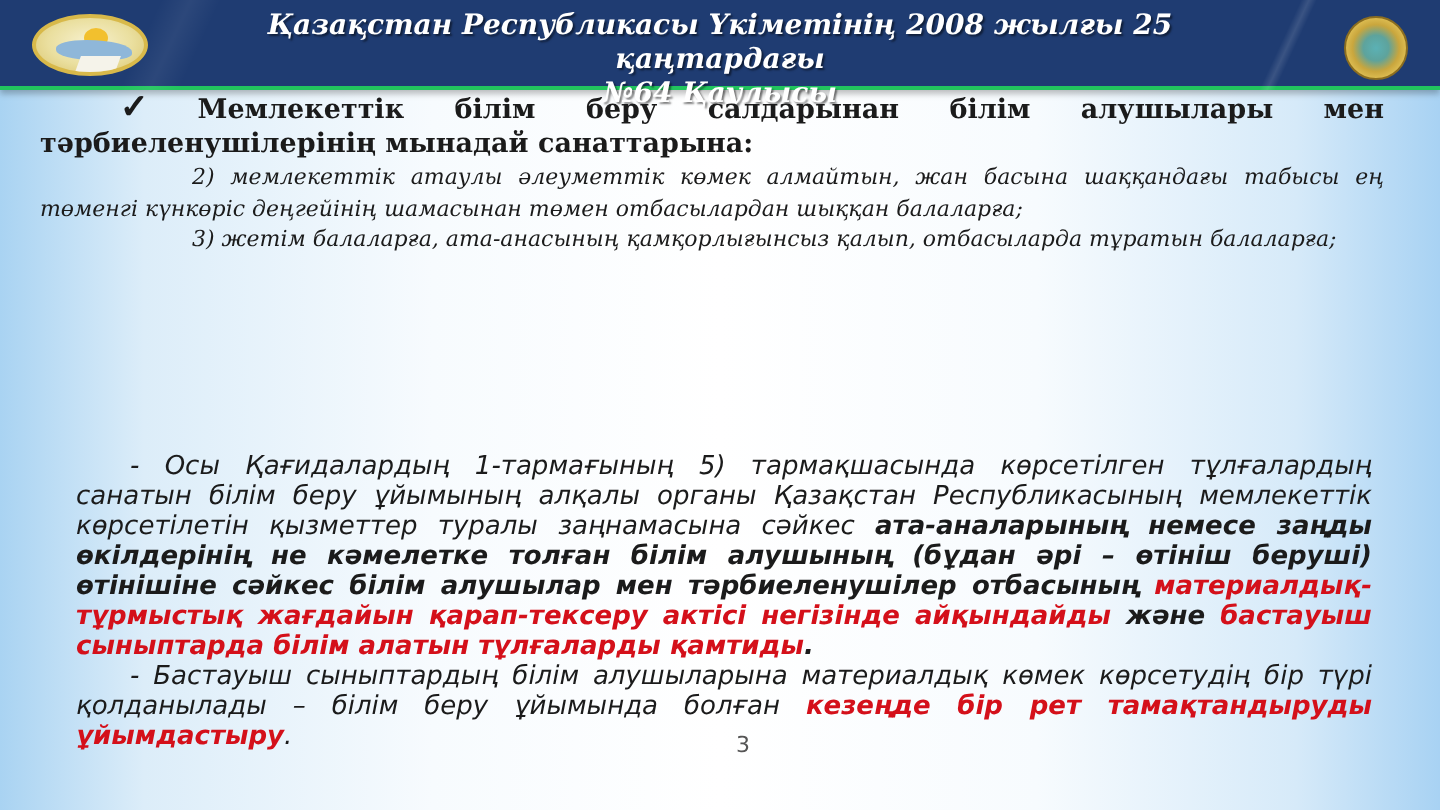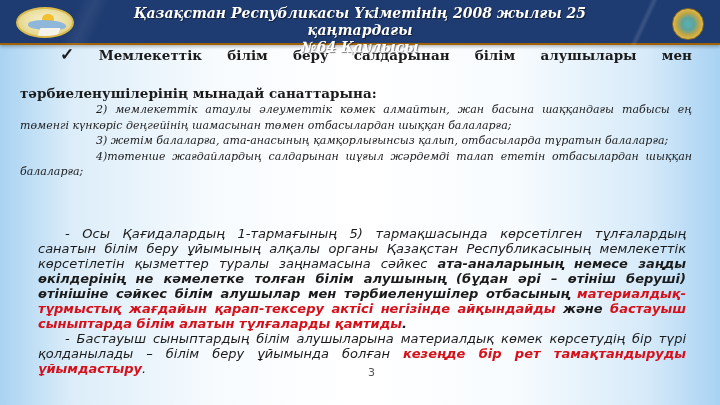--- a/index.html
+++ b/index.html
@@ -6,21 +6,21 @@
   html, body { width:720px; height:405px; overflow:hidden; }
   body {
     position:relative;
     background: linear-gradient(90deg, #a9d3f2 0%, #dcedf9 10%, #f7fbfe 30%, #ffffff 50%, #f7fbfe 72%, #d6eaf9 90%, #a8d2f3 100%);
     font-family: "DejaVu Serif", serif;
     color:#1b1b1b;
   }
   .header {
     position:absolute; left:0; top:0; width:720px; height:45px;
     background:#1f3c72;
-    border-bottom:2px solid #a16207;
+    border-bottom:2px solid #22c55e;
     box-shadow: 0 2px 3px rgba(0,0,0,0.25);
   }
   .header .slash-left {
     position:absolute; left:70px; top:0; width:30px; height:45px;
     background:linear-gradient(90deg, rgba(255,255,255,0) 0%, rgba(255,255,255,0.06) 50%, rgba(255,255,255,0) 100%);
     transform:skewX(-25deg);
   }
   .header .slash-right {
     position:absolute; left:640px; top:0; width:8px; height:45px;
     background:linear-gradient(90deg, rgba(255,255,255,0) 0%, rgba(255,255,255,0.12) 50%, rgba(255,255,255,0) 100%);
@@ -59,21 +59,21 @@
   }
   .content { position:absolute; left:30px; top:46px; width:662px; }
   .bullet-head {
     font-family:"DejaVu Serif", serif; font-weight:bold; font-size:13.5px;
     line-height:17px; text-align:justify; text-align-last:justify;
     padding-left:30px; color:#1b1b1b;
   }
   .bullet-head .check { font-size:17px; margin-right:4px; }
   .bullet-head2 {
     font-family:"DejaVu Serif", serif; font-weight:bold; font-size:13.5px;
-    line-height:17px; margin-left:-10px;margin-top:21px;
+    line-height:17px; margin-left:-10px;
   }
   .list {
     margin-left:-10px; width:672px;
     font-family:"DejaVu Serif", serif; font-style:italic; font-size:11px;
     line-height:15.5px; text-align:justify; color:#1b1b1b;
   }
   .list p { text-indent:76px; }
   .para2 {
     position:absolute; left:38px; top:226px; width:648px;
     font-family:"DejaVu Sans", sans-serif; font-style:italic; font-size:13px;
@@ -106,21 +106,20 @@
 </div>
 
 <div class="content">
   <div class="bullet-head">
     <span class="check">✓</span><span>Мемлекеттік білім беру салдарынан білім алушылары мен</span>
   </div>
   <div class="bullet-head2">тәрбиеленушілерінің мынадай санаттарына:</div>
   <div class="list">
     <p>2) мемлекеттік атаулы әлеуметтік көмек алмайтын, жан басына шаққандағы табысы ең төменгі күнкөріс деңгейінің шамасынан төмен отбасылардан шыққан балаларға;</p>
     <p>3) жетім балаларға, ата-анасының қамқорлығынсыз қалып, отбасыларда тұратын балаларға;</p>
-    <p>4)төтенше жағдайлардың салдарынан шұғыл жәрдемді талап ететін отбасылардан шыққан балаларға;</p>
   </div>
 </div>
 
 <div class="para2">
   <p><span>- Осы Қағидалардың 1-тармағының 5) тармақшасында көрсетілген тұлғалардың санатын білім беру ұйымының алқалы органы Қазақстан Республикасының мемлекеттік көрсетілетін қызметтер туралы заңнамасына сәйкес </span><span class="b">ата-аналарының немесе заңды өкілдерінің не кәмелетке толған білім алушының (бұдан әрі – өтініш беруші) өтінішіне сәйкес білім алушылар мен тәрбиеленушілер отбасының </span><span class="red">материалдық-тұрмыстық жағдайын қарап-тексеру актісі негізінде айқындайды</span><span class="b"> және </span><span class="red">бастауыш сыныптарда білім алатын тұлғаларды қамтиды</span><span class="b">.</span></p>
   <p><span>- Бастауыш сыныптардың білім алушыларына материалдық көмек көрсетудің бір түрі қолданылады – білім беру ұйымында болған </span><span class="red">кезеңде бір рет тамақтандыруды ұйымдастыру</span><span>.</span></p>
 </div>
 
 <div class="page-number">3</div>
 

